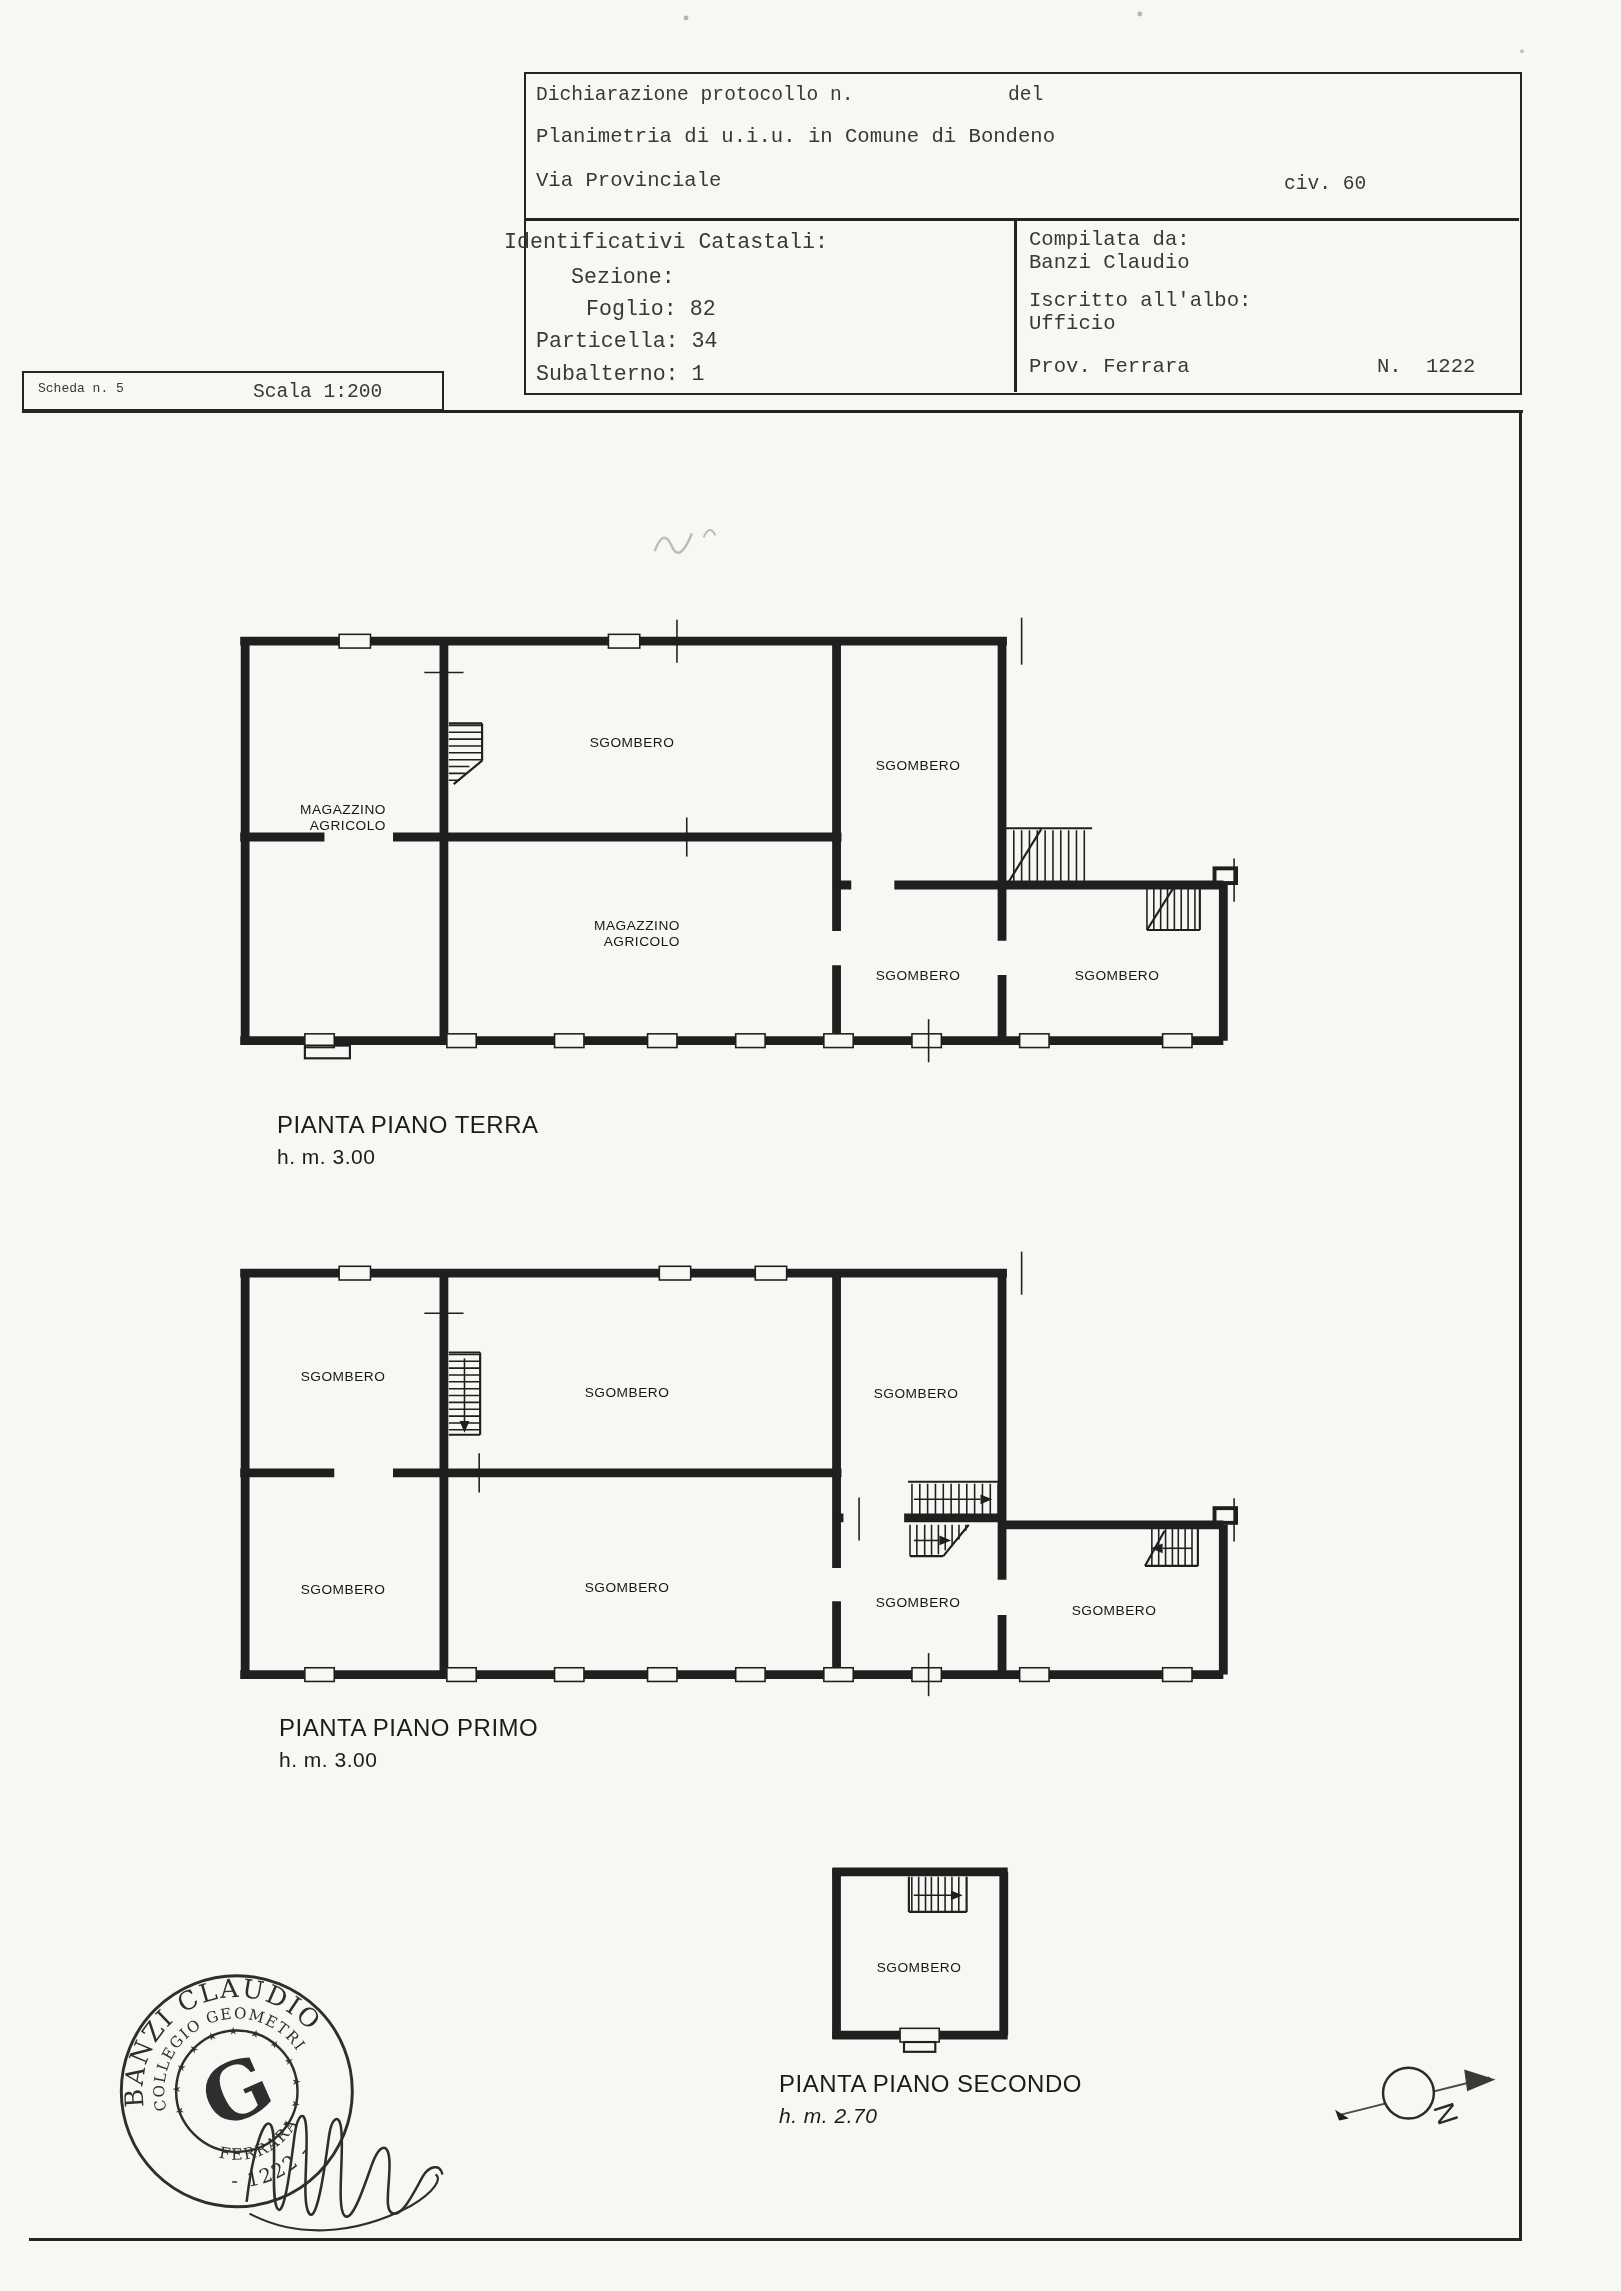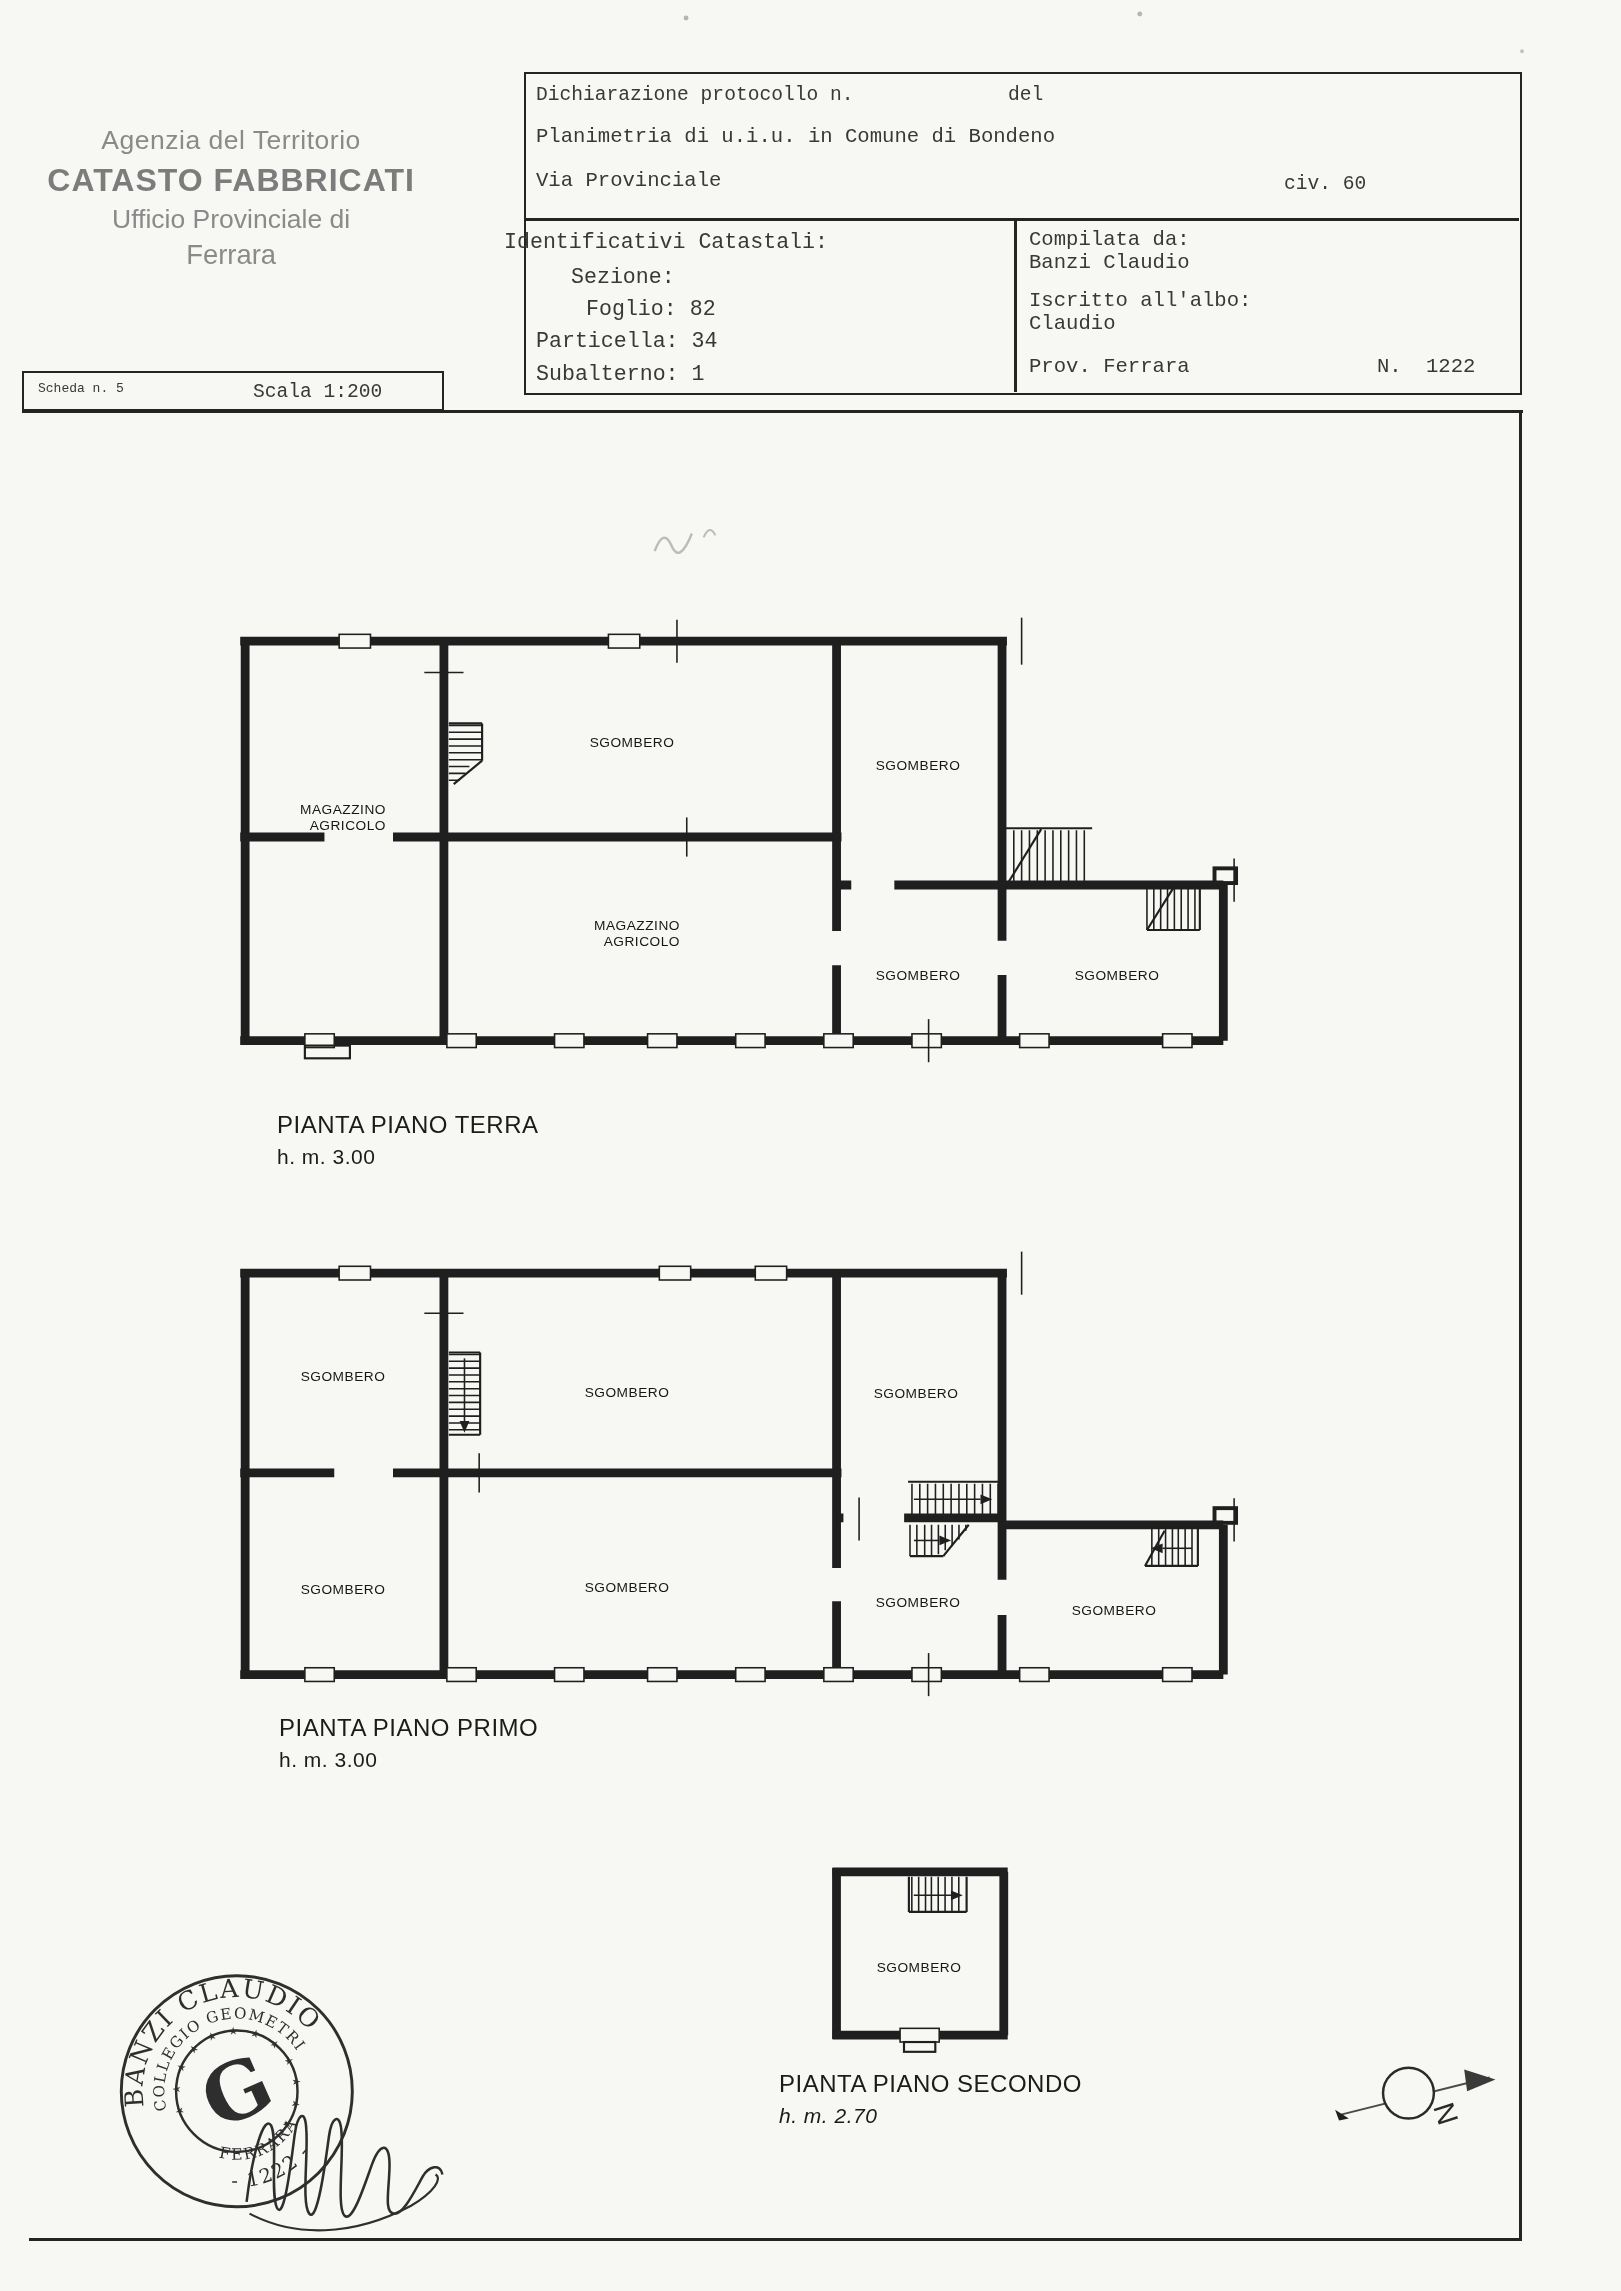--- a/index.html
+++ b/index.html
@@ -33,26 +33,20 @@
   .arrhead{fill:#1f1f1f;stroke:none;}
   .stamp-ink{stroke:#2e2e2e;fill:none;}
   .stamp-txt{fill:#2e2e2e;font-family:"DejaVu Serif",serif;}
   .faint{stroke:#bcbcb8;fill:none;}
 </style>
 </head>
 <body>
 
 <div id="page">
 
-  <div id="agency">
-    <div class="a1">Agenzia del Territorio</div>
-    <div class="a2">CATASTO FABBRICATI</div>
-    <div class="a3">Ufficio Provinciale di</div>
-    <div class="a4">Ferrara</div>
-  </div>
 
   <div class="box" style="left:21.6px;top:371px;width:422px;height:40px;"></div>
   <div class="tw" style="left:38px;top:381px;font-size:13px;text-align:center;">Scheda n. 5</div>
   <div class="tw" style="left:253px;top:381px;font-size:19.6px;">Scala 1:200</div>
 
   <div class="ink-line" style="left:21.6px;top:410px;width:1501px;height:2.9px;"></div>
   <div class="ink-line" style="left:1519px;top:410px;width:2.9px;height:1831px;"></div>
   <div class="ink-line" style="left:29px;top:2238px;width:1493px;height:2.9px;"></div>
 
   <div class="box" style="left:524px;top:72px;width:998px;height:323px;">
@@ -67,21 +61,21 @@
 
   <div class="tw" style="left:504px;top:230px;font-size:21.6px;">Identificativi Catastali:</div>
   <div class="tw" style="left:571px;top:265px;font-size:21.6px;">Sezione:</div>
   <div class="tw" style="left:586px;top:297px;font-size:21.6px;">Foglio: 82</div>
   <div class="tw" style="left:536px;top:329px;font-size:21.6px;">Particella: 34</div>
   <div class="tw" style="left:536px;top:362px;font-size:21.6px;">Subalterno: 1</div>
 
   <div class="tw" style="left:1029px;top:228px;font-size:20.6px;">Compilata da:</div>
   <div class="tw" style="left:1029px;top:251px;font-size:20.6px;">Banzi Claudio</div>
   <div class="tw" style="left:1029px;top:289px;font-size:20.6px;">Iscritto all'albo:</div>
-  <div class="tw" style="left:1029px;top:312px;font-size:20.6px;">Claudio</div>
+  <div class="tw" style="left:1029px;top:312px;font-size:20.6px;">Ufficio</div>
   <div class="tw" style="left:1029px;top:355px;font-size:20.6px;">Prov. Ferrara</div>
   <div class="tw" style="left:1377px;top:355px;font-size:20.6px;">N.</div>
   <div class="tw" style="left:1426px;top:355px;font-size:20.6px;">1222</div>
 
   <svg style="left:0;top:0;width:1621px;height:2292px;" viewBox="0 0 1654 2338">
     <path class="faint" stroke-width="2.5" d="M668 562q9 -24 17 -6q8 20 21 -12"></path>
     <path class="faint" stroke-width="2" d="M718 548q6 -14 12 -2"></path>
     <circle cx="700" cy="18" r="2.5" fill="#b5b5b1" stroke="none"></circle>
     <circle cx="1163" cy="14" r="2.5" fill="#b5b5b1" stroke="none"></circle>
     <circle cx="1553" cy="52" r="2" fill="#c2c2be" stroke="none"></circle>

